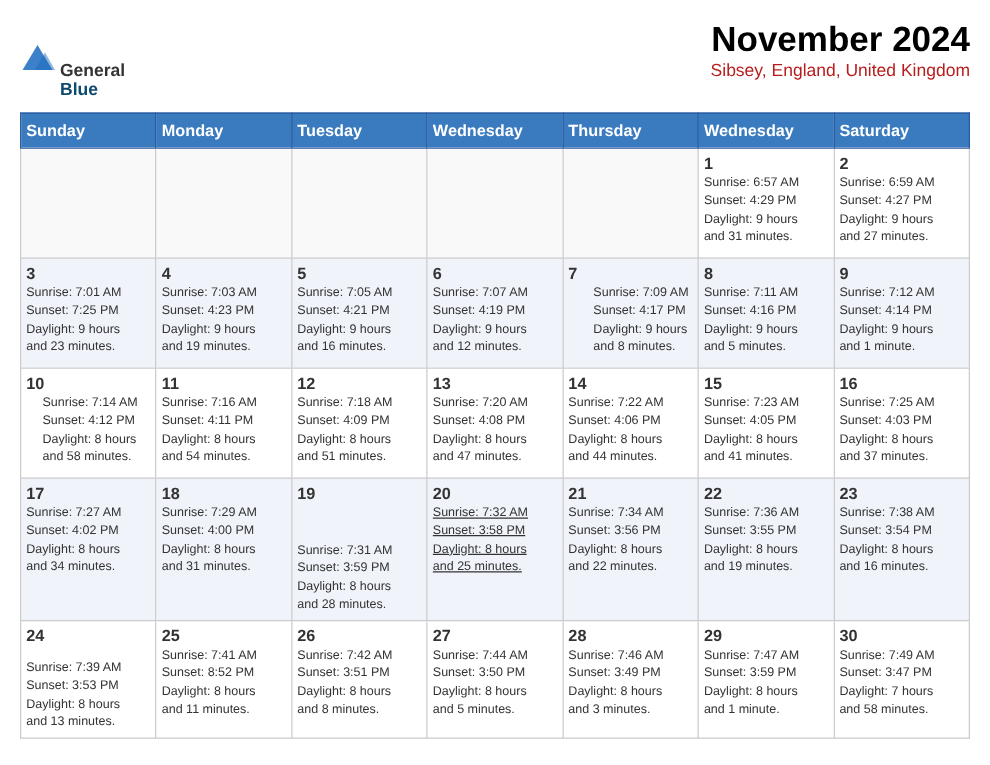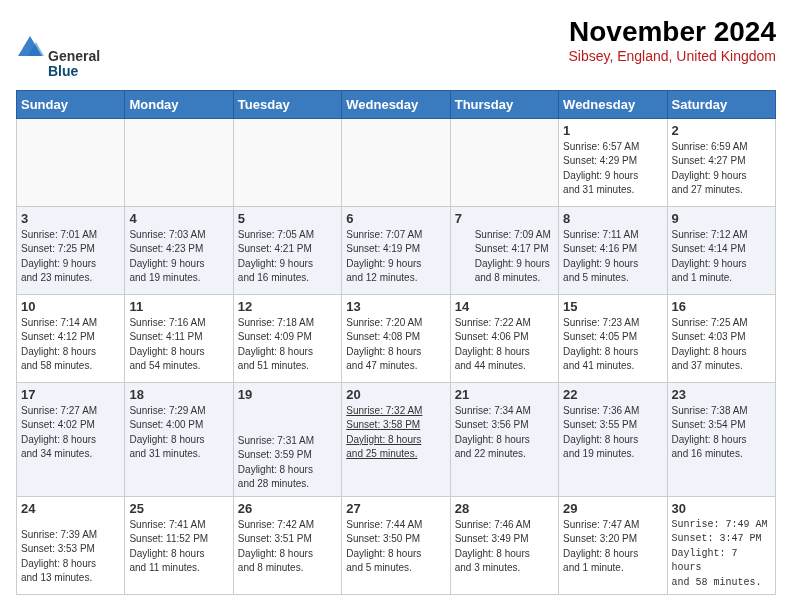--- a/index.html
+++ b/index.html
@@ -188,21 +188,21 @@
           <div class="day-number">9</div>
           <div class="day-info" style="white-space: pre-line;">Sunrise: 7:12 AM
 Sunset: 4:14 PM
 Daylight: 9 hours
 and 1 minute.</div>
         </td>
       </tr>
       <tr>
         <td class="filled">
           <div class="day-number">10</div>
-          <div class="day-info" style="white-space: pre-line;">Sunrise: 7:14 AM
+          <div class="day-info" style="white-space: pre-line; margin-left: 13px;">Sunrise: 7:14 AM
 Sunset: 4:12 PM
 Daylight: 8 hours
 and 58 minutes.</div>
         </td>
         <td class="filled">
           <div class="day-number">11</div>
           <div class="day-info" style="white-space: pre-line;">Sunrise: 7:16 AM
 Sunset: 4:11 PM
 Daylight: 8 hours
 and 54 minutes.</div>
@@ -298,21 +298,21 @@
         <td class="filled">
           <div class="day-number">24</div>
           <div class="day-info" style="white-space: pre-line; margin-top: 12px;">Sunrise: 7:39 AM
 Sunset: 3:53 PM
 Daylight: 8 hours
 and 13 minutes.</div>
         </td>
         <td class="filled">
           <div class="day-number">25</div>
           <div class="day-info" style="white-space: pre-line;">Sunrise: 7:41 AM
-Sunset: 11:52 PM
+Sunset: 8:52 PM
 Daylight: 8 hours
 and 11 minutes.</div>
         </td>
         <td class="filled">
           <div class="day-number">26</div>
           <div class="day-info" style="white-space: pre-line;">Sunrise: 7:42 AM
 Sunset: 3:51 PM
 Daylight: 8 hours
 and 8 minutes.</div>
         </td>
@@ -326,26 +326,26 @@
         <td class="filled">
           <div class="day-number">28</div>
           <div class="day-info" style="white-space: pre-line;">Sunrise: 7:46 AM
 Sunset: 3:49 PM
 Daylight: 8 hours
 and 3 minutes.</div>
         </td>
         <td class="filled">
           <div class="day-number">29</div>
           <div class="day-info" style="white-space: pre-line;">Sunrise: 7:47 AM
-Sunset: 3:20 PM
+Sunset: 3:59 PM
 Daylight: 8 hours
 and 1 minute.</div>
         </td>
         <td class="filled">
           <div class="day-number">30</div>
-          <div class="day-info" style="white-space: pre-line; font-family: Liberation Mono, monospace;">Sunrise: 7:49 AM
+          <div class="day-info" style="white-space: pre-line;">Sunrise: 7:49 AM
 Sunset: 3:47 PM
 Daylight: 7 hours
 and 58 minutes.</div>
         </td>
       </tr>
     </tbody>
 </table>
 
 </body></html>

